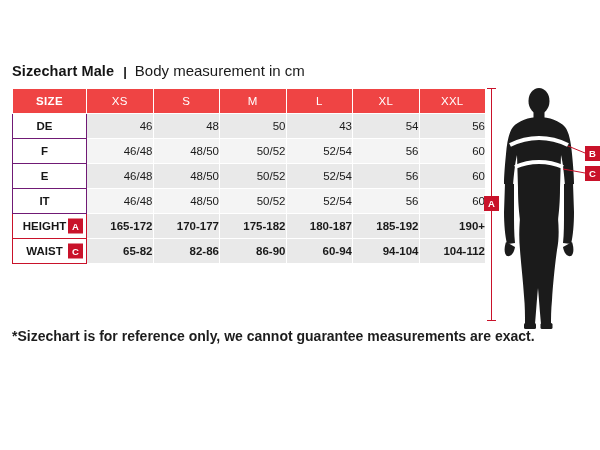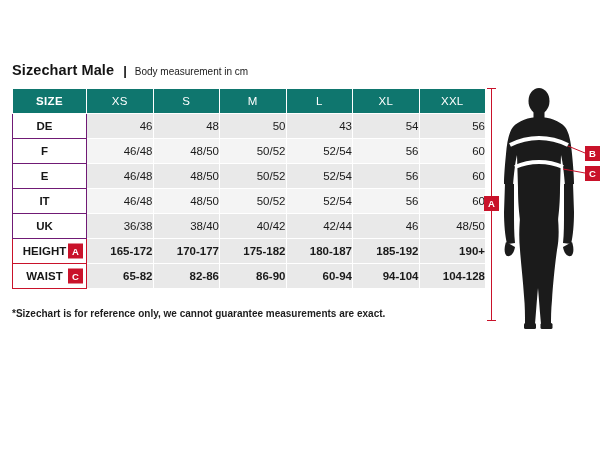--- a/index.html
+++ b/index.html
@@ -34,21 +34,21 @@
     letter-spacing: 0.1px;
     color: #141414;
   }
   .title-sep {
     font-size: 13px;
     font-weight: bold;
     color: #141414;
     margin: 0 8px 0 9px;
   }
   .title-sub {
-    font-size: 10px;
+    font-size: 15px;
     font-weight: normal;
     color: #1a1a1a;
   }
 
   
   table.sizechart {
     position: absolute;
     left: 12px;
     top: 88px;
     border-collapse: collapse;
@@ -61,21 +61,21 @@
     text-align: center;
     vertical-align: middle;
     font-size: 11.5px;
     border: 1px solid #ffffff;
   }
   .col-label { width: 74px; }
   .col-val   { width: 66.5px; }
 
   
   thead td {
-    background: #0f766e;
+    background: #ef4444;
     color: #ffffff;
     font-size: 11.5px;
     font-weight: normal;
     letter-spacing: 0.3px;
     border-color: #ffffff;
   }
   thead td.size-head { font-weight: bold; }
 
   
   tbody td.rowlabel {
@@ -116,22 +116,22 @@
     text-align: center;
   }
   .rowlabel-text {
     display: inline-block;
     padding-right: 10px;
   }
 
   .footnote {
     position: absolute;
     left: 12px;
-    top: 308px;
-    font-size: 10px;
+    top: 328px;
+    font-size: 14px;
     font-weight: bold;
     color: #1d1d1d;
   }
 
   
   .figure {
     position: absolute;
     left: 484px;
     top: 84px;
     width: 116px;
@@ -243,31 +243,20 @@
           <span class="rowlabel-text">IT</span>
         </td>
         <td class="val">46/48</td>
         <td class="val">48/50</td>
         <td class="val">50/52</td>
         <td class="val">52/54</td>
         <td class="val">56</td>
         <td class="val">60</td>
       </tr>
 
-      <tr class="odd">
-        <td class="rowlabel">
-          <span class="rowlabel-text">UK</span>
-        </td>
-        <td class="val">36/38</td>
-        <td class="val">38/40</td>
-        <td class="val">40/42</td>
-        <td class="val">42/44</td>
-        <td class="val">46</td>
-        <td class="val">48/50</td>
-      </tr>
 
       <tr class="grp odd">
         <td class="rowlabel">
           <span class="rowlabel-text">HEIGHT</span>
           <span class="badge">A</span>
         </td>
         <td class="val">165-172</td>
         <td class="val">170-177</td>
         <td class="val">175-182</td>
         <td class="val">180-187</td>
@@ -279,21 +268,21 @@
       <tr class="grp odd">
         <td class="rowlabel">
           <span class="rowlabel-text">WAIST</span>
           <span class="badge">C</span>
         </td>
         <td class="val">65-82</td>
         <td class="val">82-86</td>
         <td class="val">86-90</td>
         <td class="val">60-94</td>
         <td class="val">94-104</td>
-        <td class="val">104-128</td>
+        <td class="val">104-112</td>
       </tr>
 
     </tbody>
   </table>
 
   <div class="footnote">*Sizechart is for reference only, we cannot guarantee measurements are exact.</div>
 
   <div class="figure">
 
     <div class="vline"></div>

